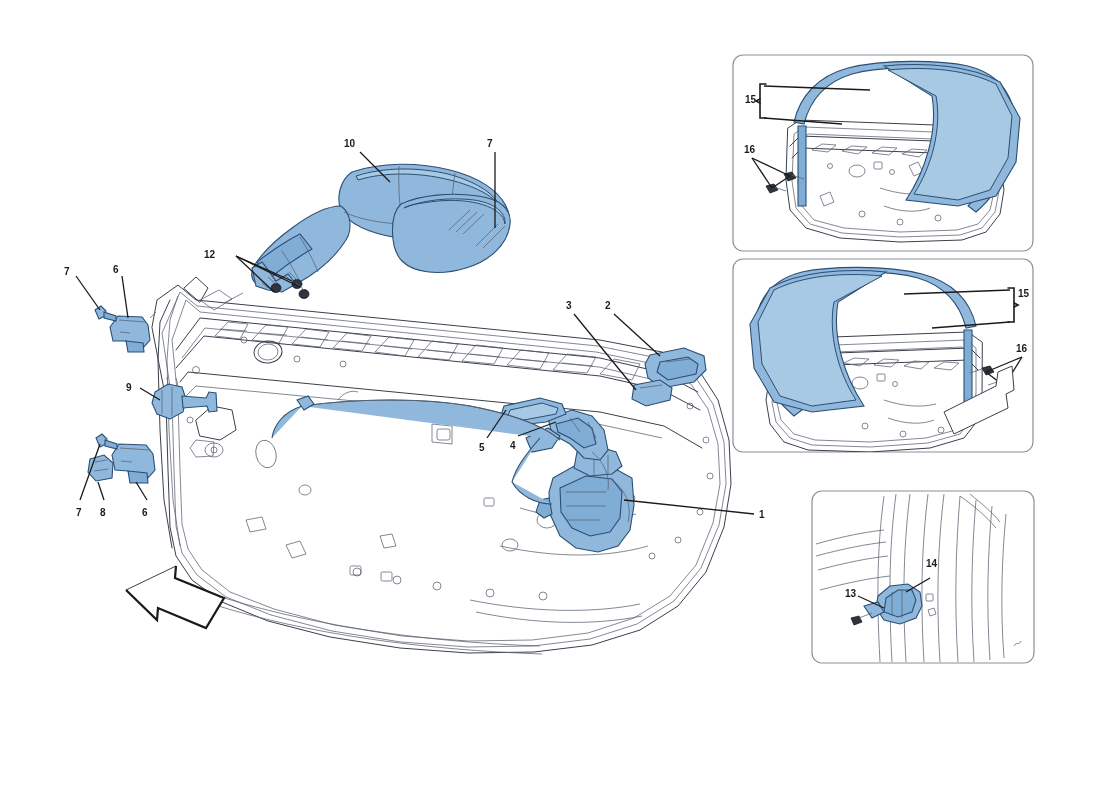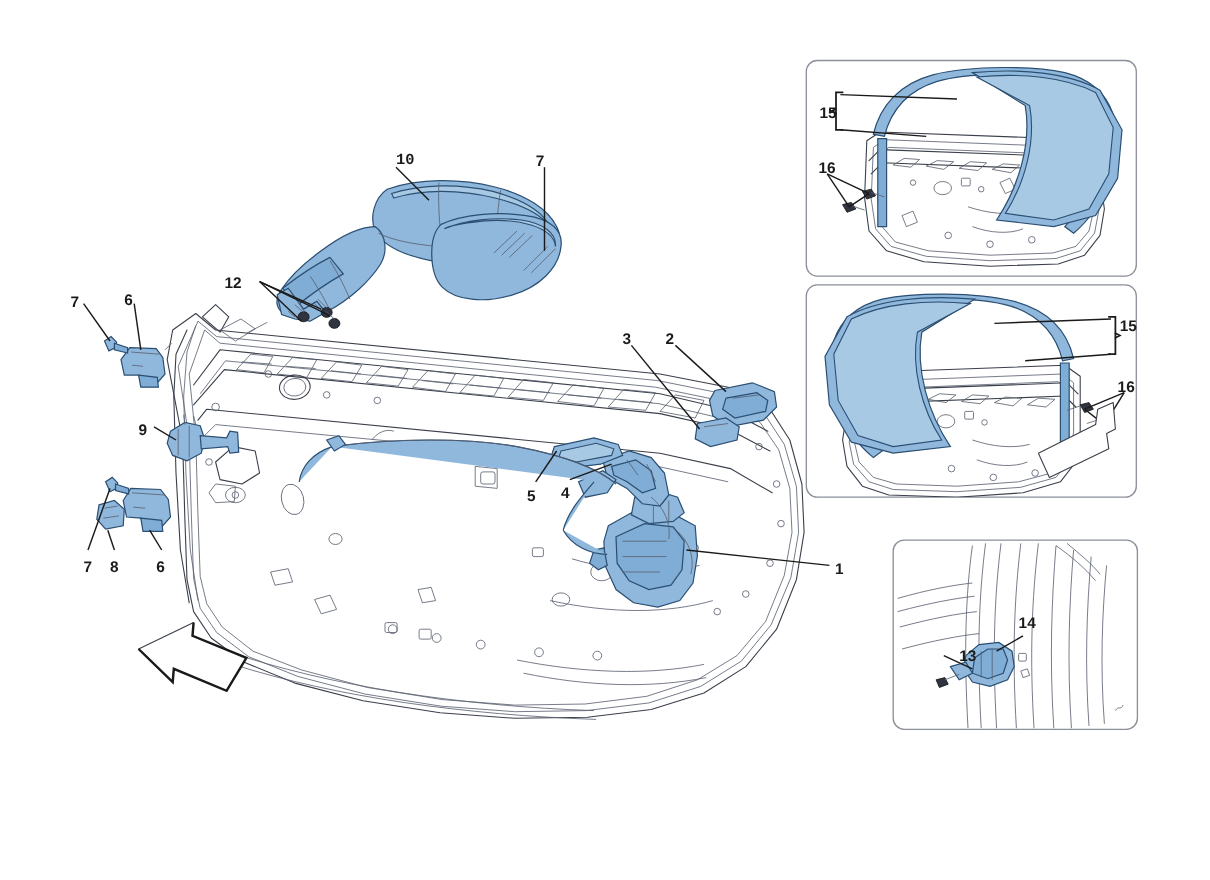--- a/index.html
+++ b/index.html
@@ -20,21 +20,21 @@
   }
   #stage svg {
     position: absolute;
     top: 0;
     left: 0;
   }
   .callout {
     position: absolute;
     font-family: "Liberation Sans", sans-serif;
     font-weight: bold;
-    font-size: 14px;
+    font-size: 10px;
     color: #1a1a1a;
     line-height: 1;
     white-space: nowrap;
     user-select: none;
   }
 </style>
 </head>
 <body>
 
 <div id="stage">
@@ -505,23 +505,23 @@
   <div class="callout" style="left:605px; top:301px;">2</div>
   <div class="callout" style="left:566px; top:301px;">3</div>
   <div class="callout" style="left:510px; top:441px;">4</div>
   <div class="callout" style="left:479px; top:443px;">5</div>
   <div class="callout" style="left:113px; top:265px;">6</div>
   <div class="callout" style="left:142px; top:508px;">6</div>
   <div class="callout" style="left:64px;  top:267px;">7</div>
   <div class="callout" style="left:76px;  top:508px;">7</div>
   <div class="callout" style="left:100px; top:508px;">8</div>
   <div class="callout" style="left:126px; top:383px;">9</div>
-  <div class="callout" style="left:360px; top:139px;font-family:Liberation Mono, monospace;">10</div>
+  <div class="callout" style="left:344px; top:139px;">10</div>
   <div class="callout" style="left:487px; top:139px;">7</div>
   <div class="callout" style="left:204px; top:250px;">12</div>
-  <div class="callout" style="left:872px; top:589px;">13</div>
+  <div class="callout" style="left:845px; top:589px;">13</div>
   <div class="callout" style="left:926px; top:559px;">14</div>
   <div class="callout" style="left:745px; top:95px;">15</div>
   <div class="callout" style="left:1018px; top:289px;">15</div>
   <div class="callout" style="left:744px; top:145px;">16</div>
   <div class="callout" style="left:1016px; top:344px;">16</div>
 
 </div>
 
 </body></html>

